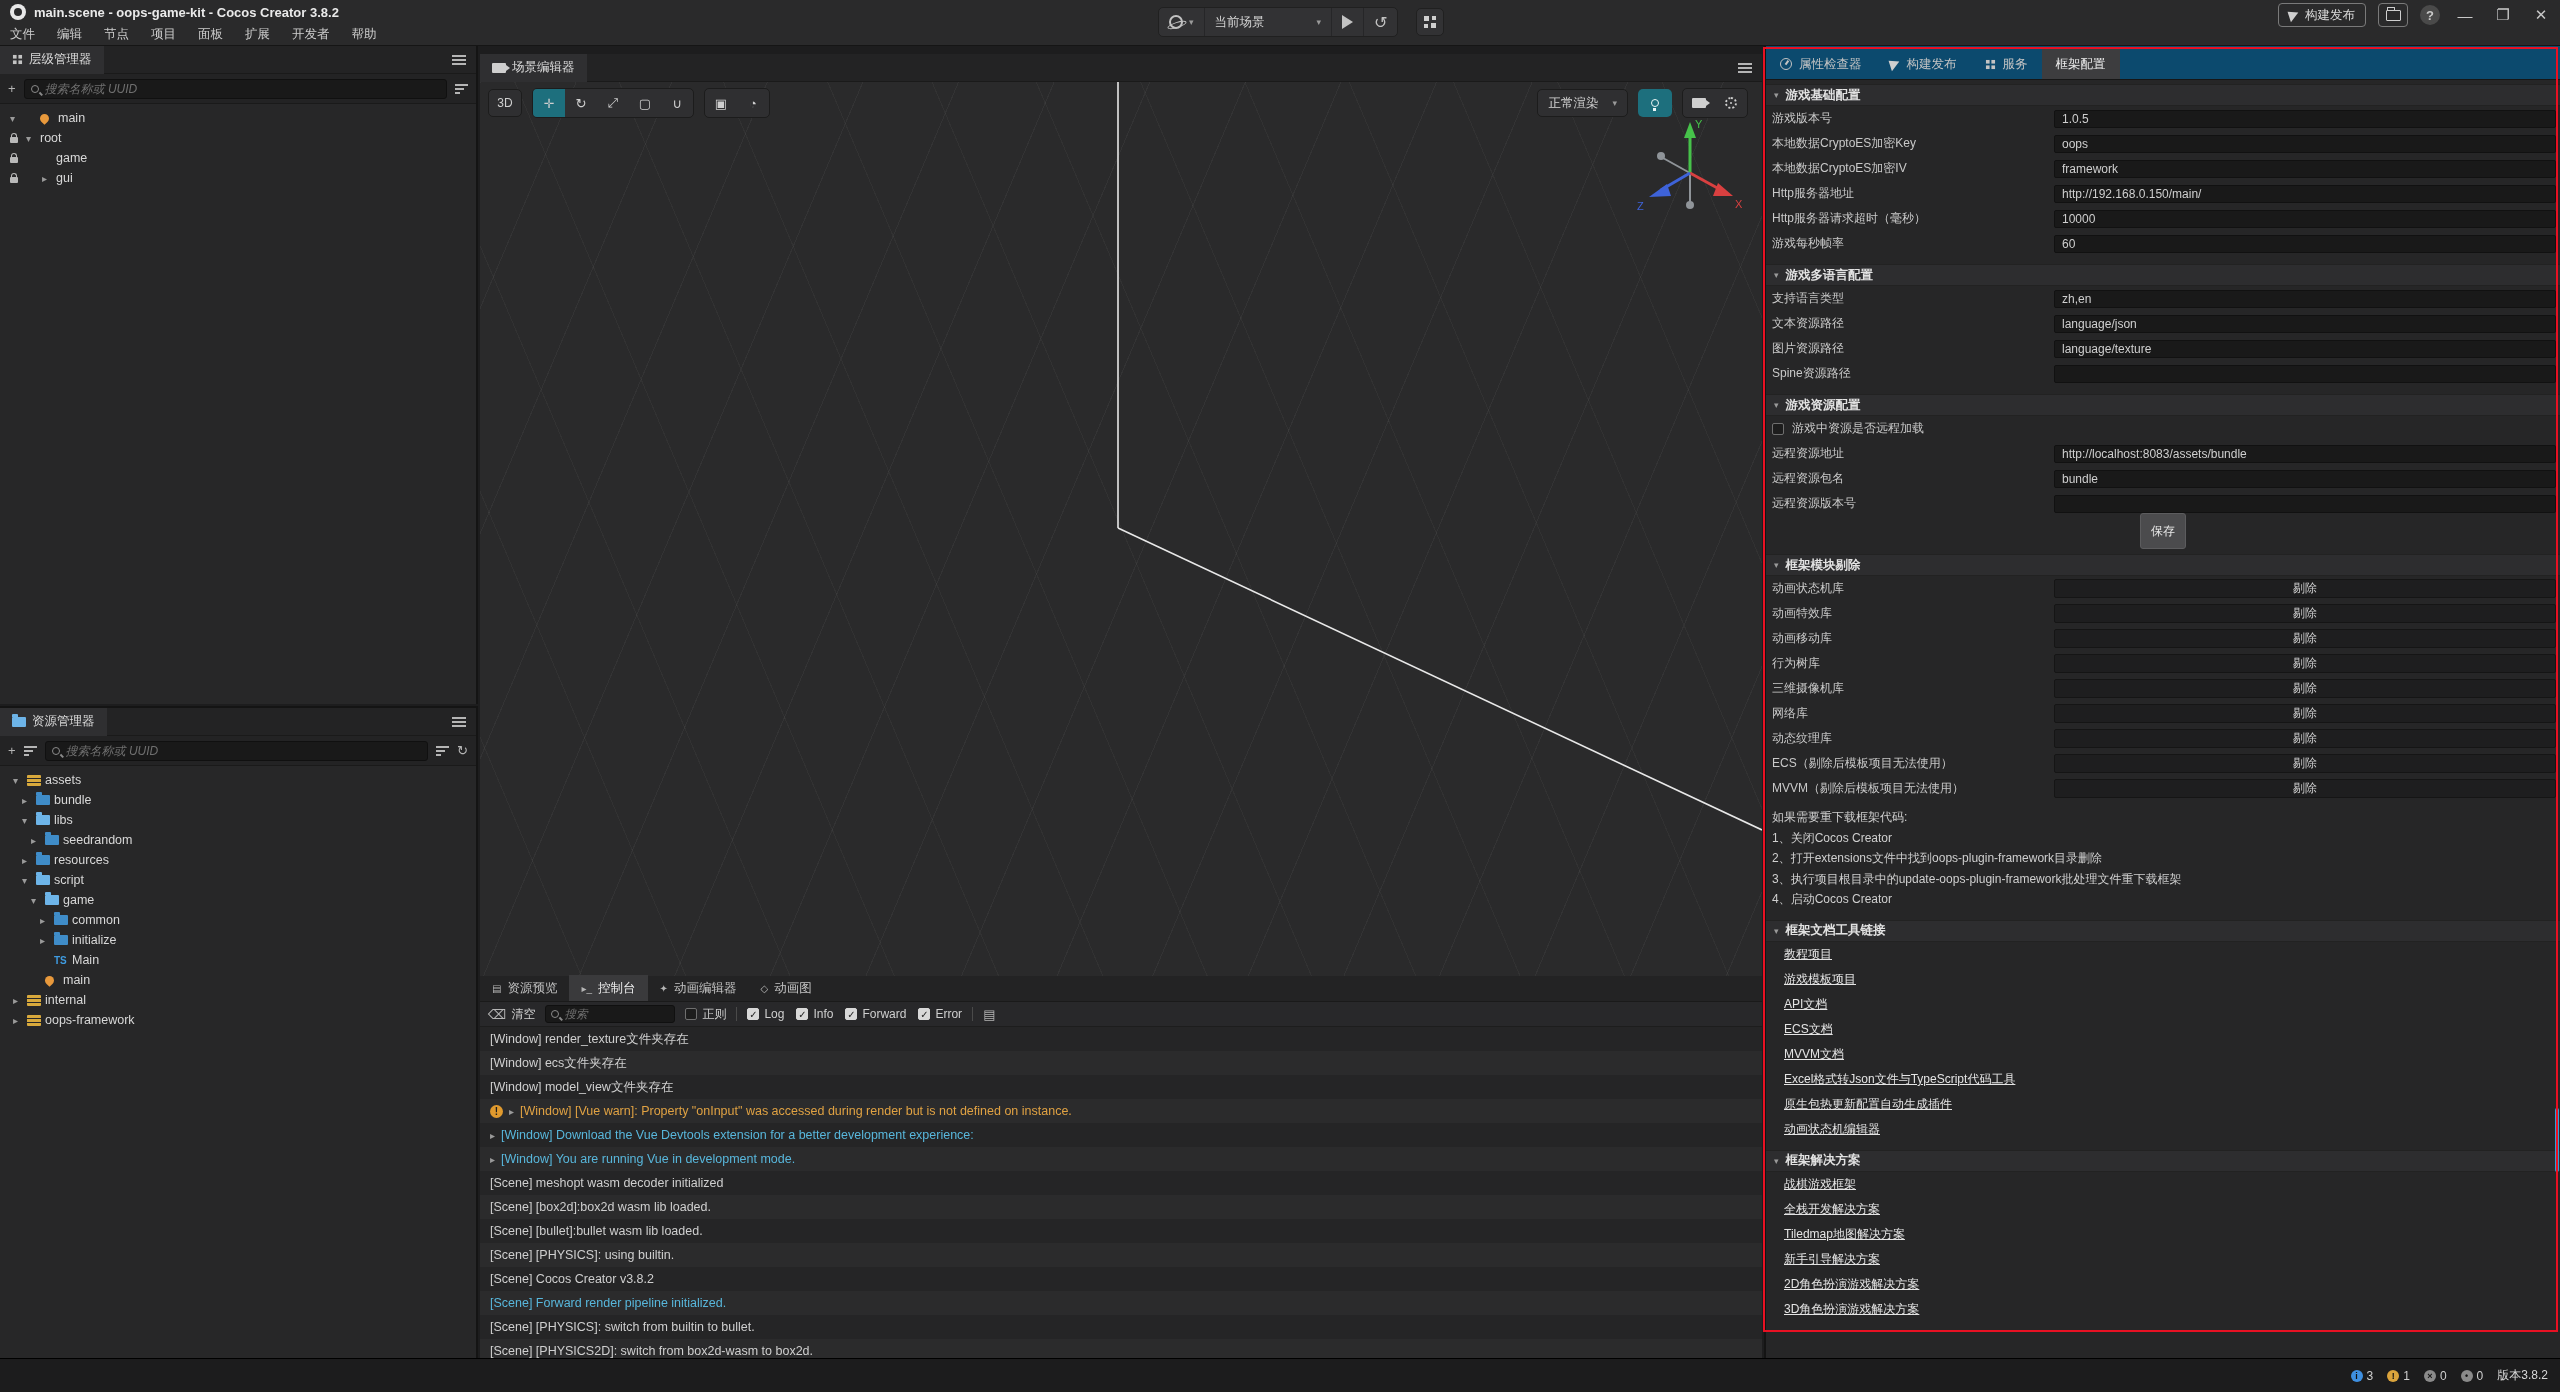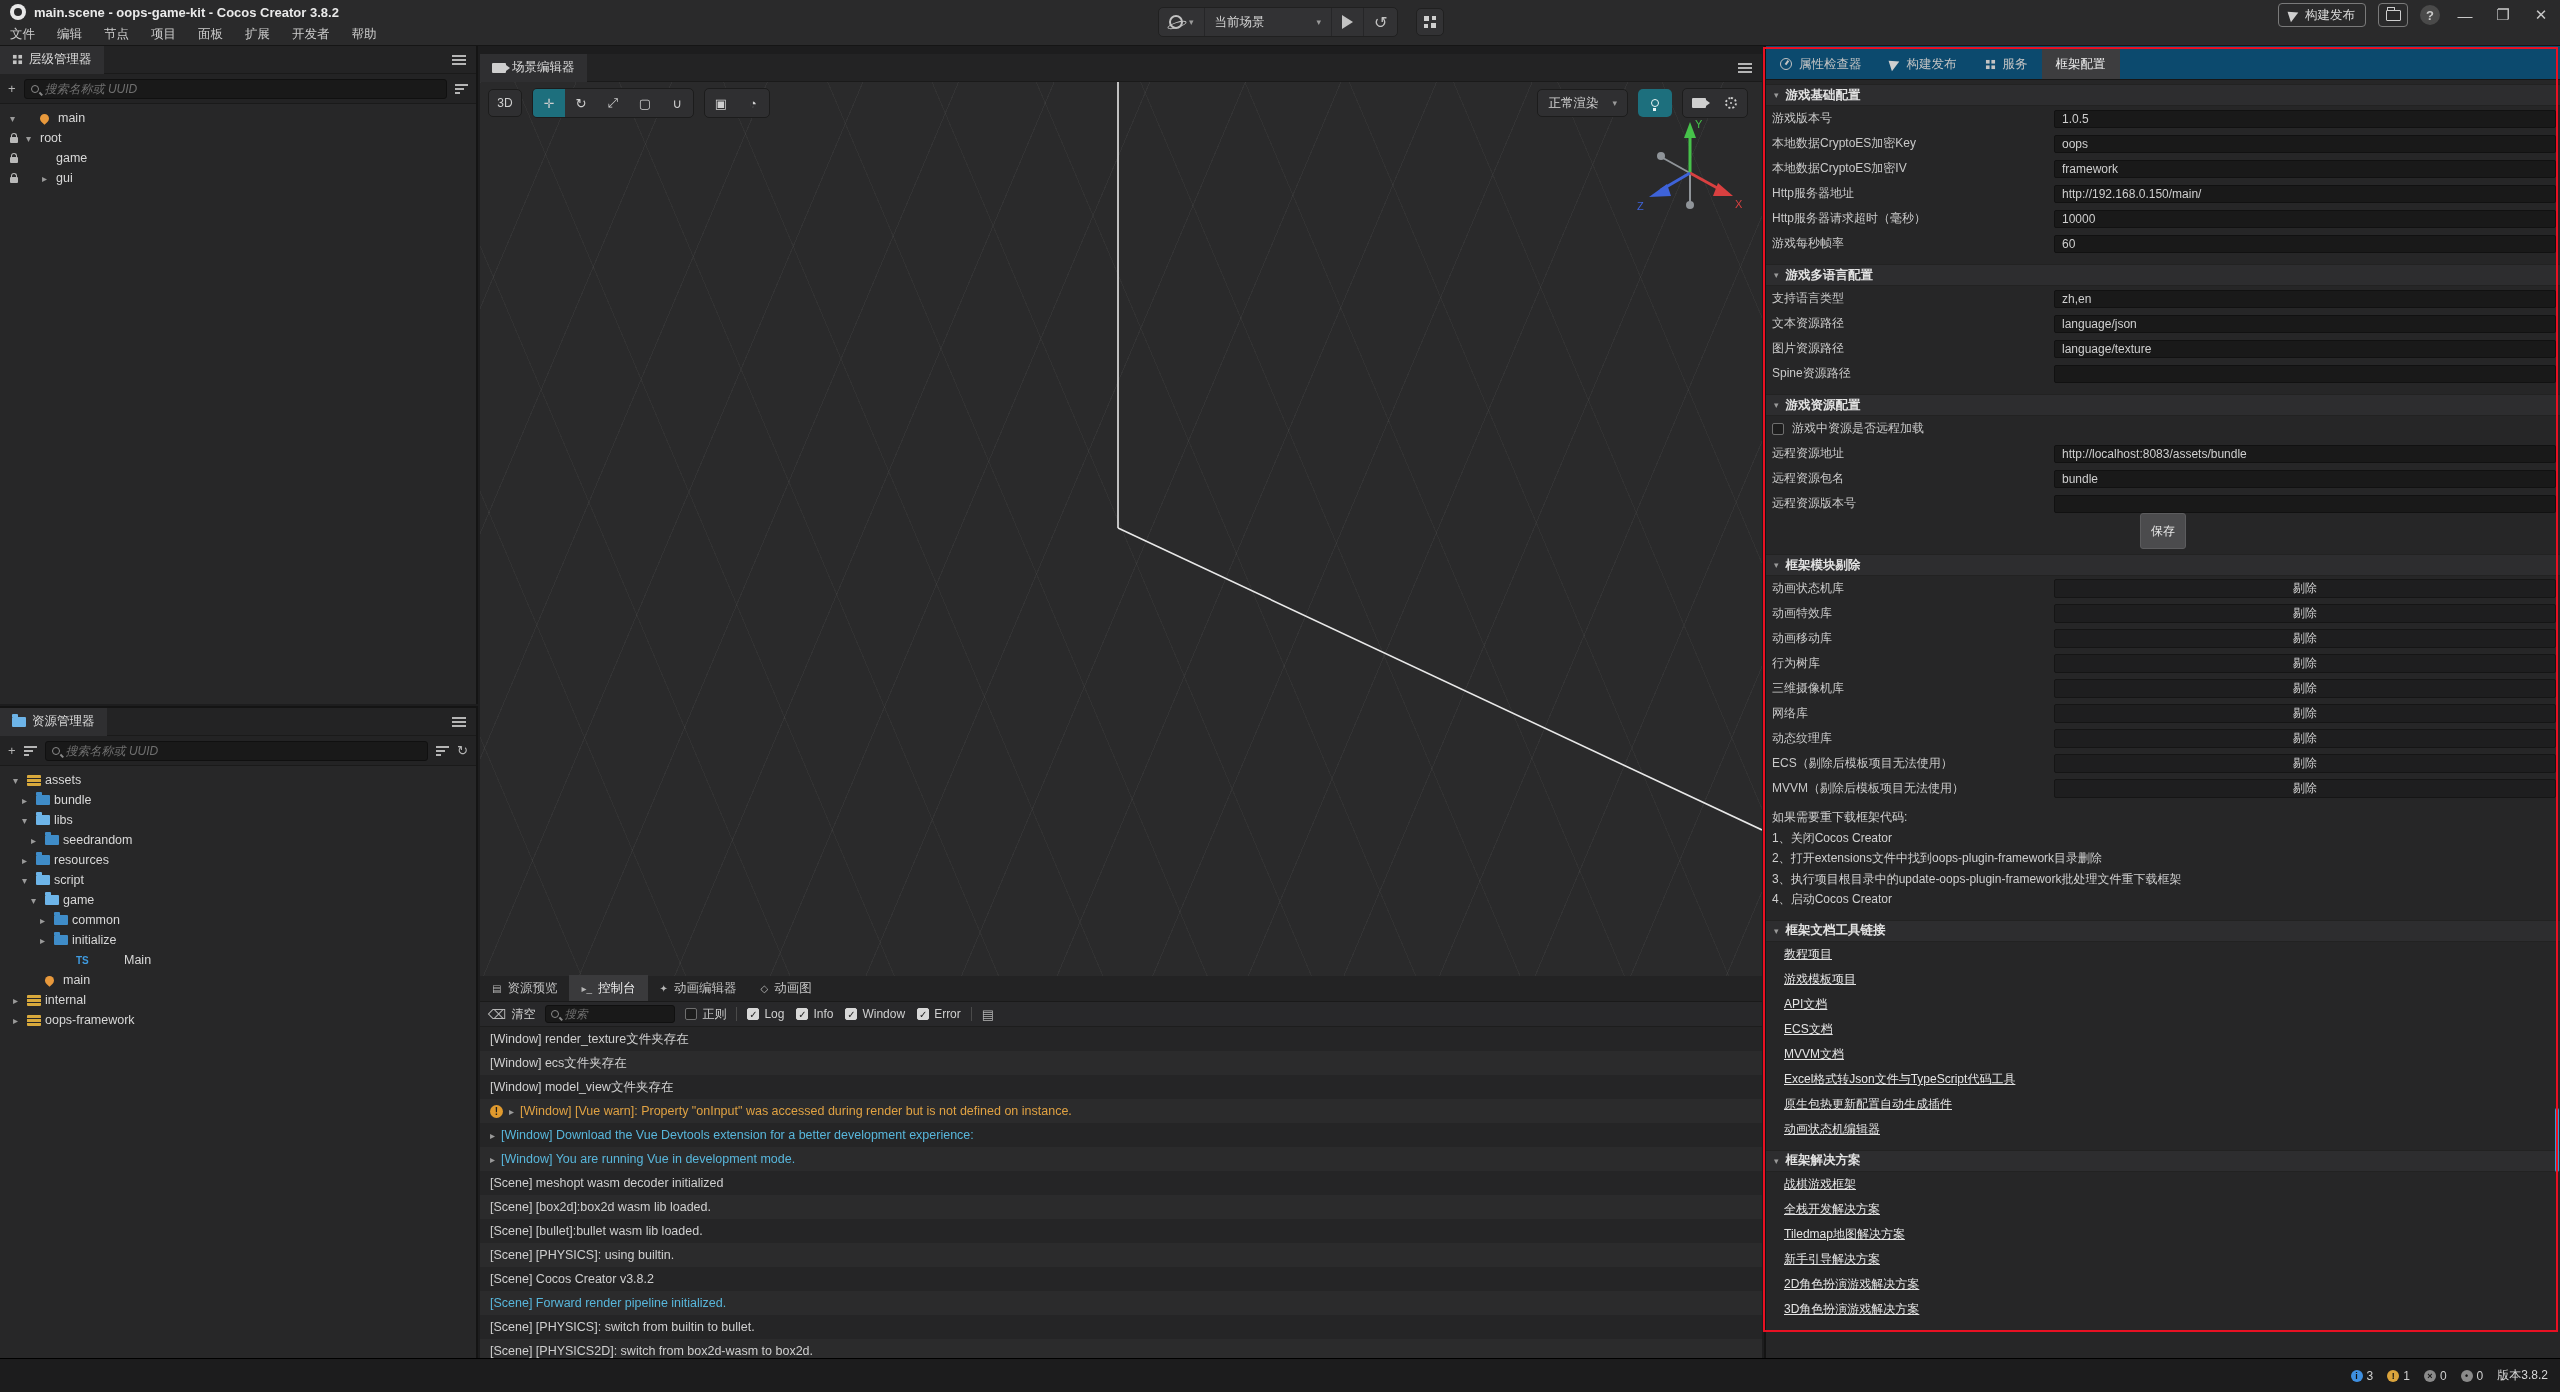--- a/index.html
+++ b/index.html
@@ -334,21 +334,21 @@
           </span>
           <span>common</span>
         </div>
         <div class="trow" style="padding-left: 40px;">
           <span class="chevslot">▸</span>
           <span class="icon16">
             <span class="folder"></span>
           </span>
           <span>initialize</span>
         </div>
-        <div class="trow" style="padding-left: 32px; gap: 30px;">
+        <div class="trow" style="padding-left: 40px;">
           <span class="chevslot"></span>
           <span class="icon16">
             <span class="tsbadge">TS</span>
           </span>
           <span>Main</span>
         </div>
         <div class="trow" style="padding-left: 31px;">
           <span class="chevslot"></span>
           <span class="icon16">
             <span class="flame"></span>
@@ -488,21 +488,21 @@
           <span class="filteritem">
             <span class="chk on">✓</span>
             <span>Log</span>
           </span>
           <span class="filteritem">
             <span class="chk on">✓</span>
             <span>Info</span>
           </span>
           <span class="filteritem">
             <span class="chk on">✓</span>
-            <span>Window</span>
+            <span>Forward</span>
           </span>
           <span class="filteritem">
             <span class="chk on">✓</span>
             <span>Error</span>
           </span>
         </span>
       <span class="vsep"></span>
       <span class="mini-glyph">▤</span>
     </div>
     <div class="logs" id="logs">

